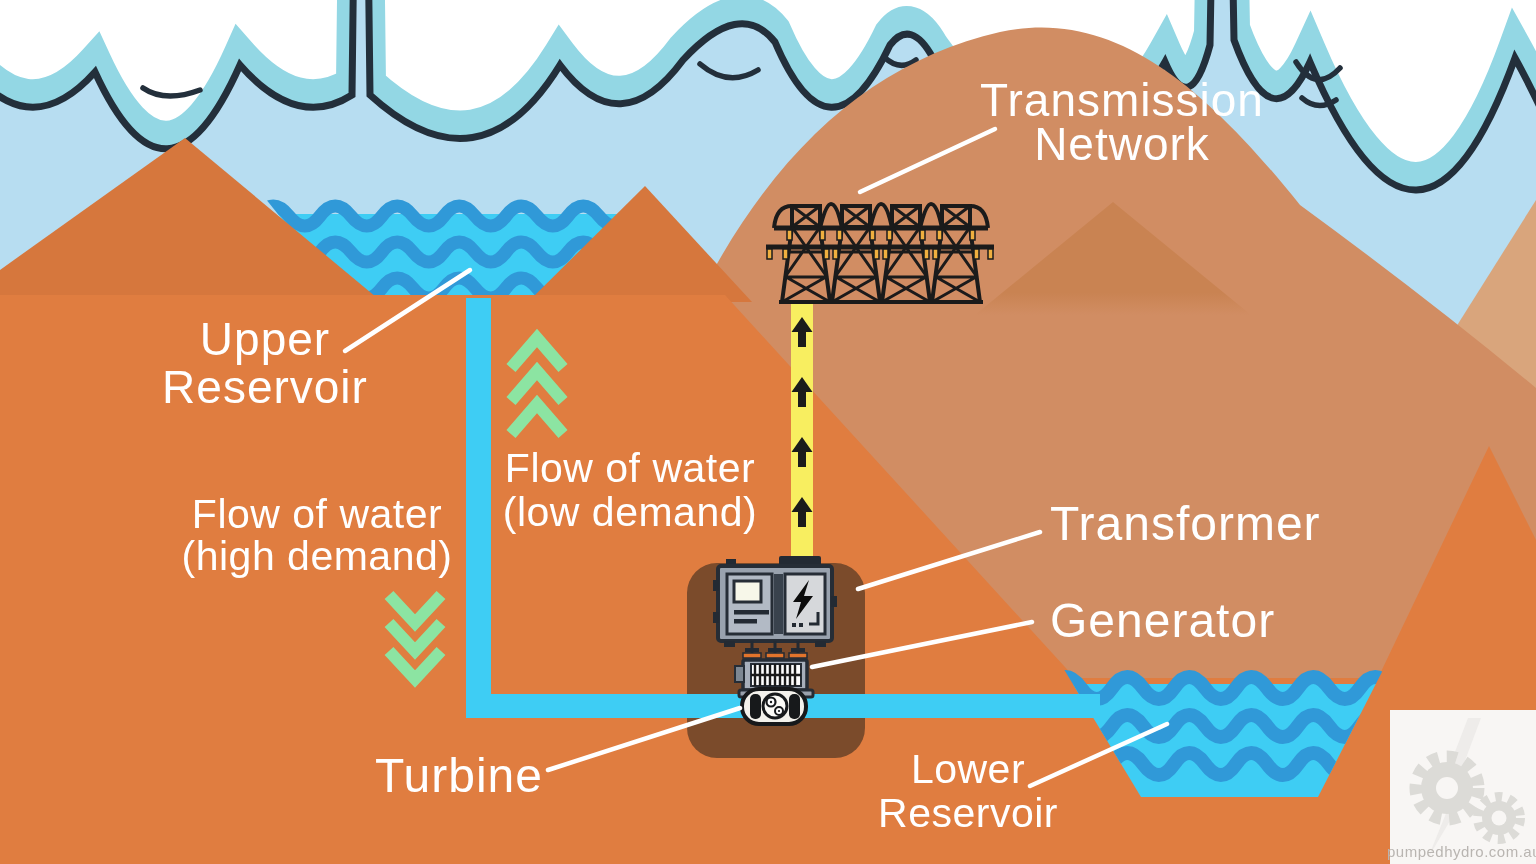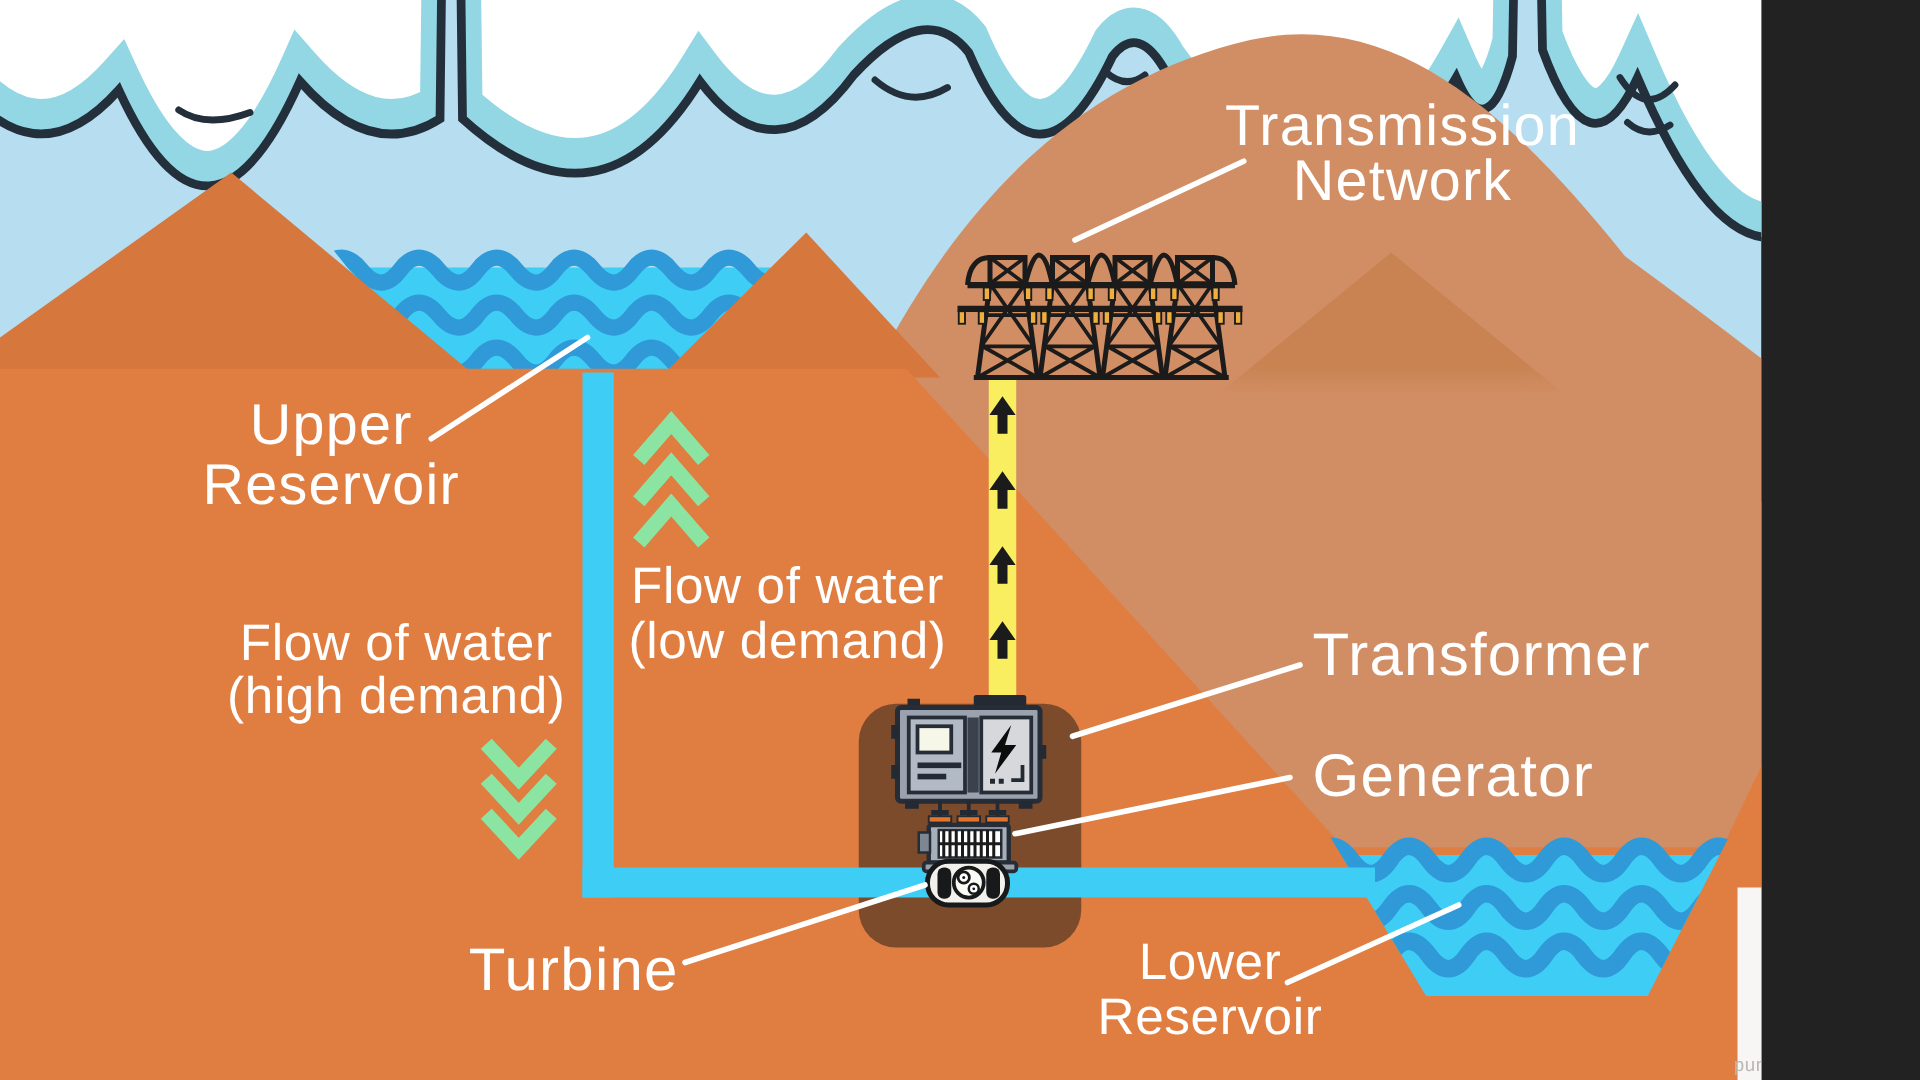--- a/index.html
+++ b/index.html
@@ -1,17 +1,17 @@
 <!DOCTYPE html>
 <html style="--sky: #b7ddf1; --cloud-white: #ffffff; --cloud-teal: #93d7e4; --outline-dark: #232f3b; --ground: #e07d40; --hills: #d6773d; --mountain: #d18d63; --mountain-far: #d9a57c; --mountain-mid: #c98352; --water: #3ecdf4; --wave: #3099d8; --chevron-green: #8ce4a2; --cable-yellow: #f8ee60; --ink-black: #1b1b1b; --equipment-brown: #7b4b2b; --insulator-gold: #efaf3f; --insulator-orange: #e2742c; --metal-gray: #99a2ae; --panel-light: #b2bac5; --panel-lighter: #d6d8db; --label-white: #ffffff; --logo-bg: #f8f6f4; --logo-icon: #dcdbd7; --logo-bolt: #eeecea; --logo-text: #b9b5b1;"><head>
 <meta charset="utf-8">
 <title>Pumped Hydro Diagram</title>
 <style>
   html,body{margin:0;padding:0;background:#222;}
-  #stage{width:1409px;height:864px;position:relative;overflow:hidden;}
+  #stage{width:1536px;height:864px;position:relative;overflow:hidden;}
   svg{display:block;}
   text{font-family:"Liberation Sans","DejaVu Sans",sans-serif;fill:var(--label-white);}
   .t-main{font-size:48px;letter-spacing:1px;}
   .t-med{font-size:46px;letter-spacing:1px;}
   .t-flow{font-size:41px;letter-spacing:0.5px;}
   .t-small{font-size:15px;fill:var(--logo-text);letter-spacing:0.5px;}
   .c-sky{fill:var(--sky);}
   .c-cloud{fill:var(--cloud-white);}
   .s-teal{stroke:var(--cloud-teal);stroke-width:32;fill:none;}
   .s-ink{stroke:var(--outline-dark);stroke-width:7;fill:none;}

